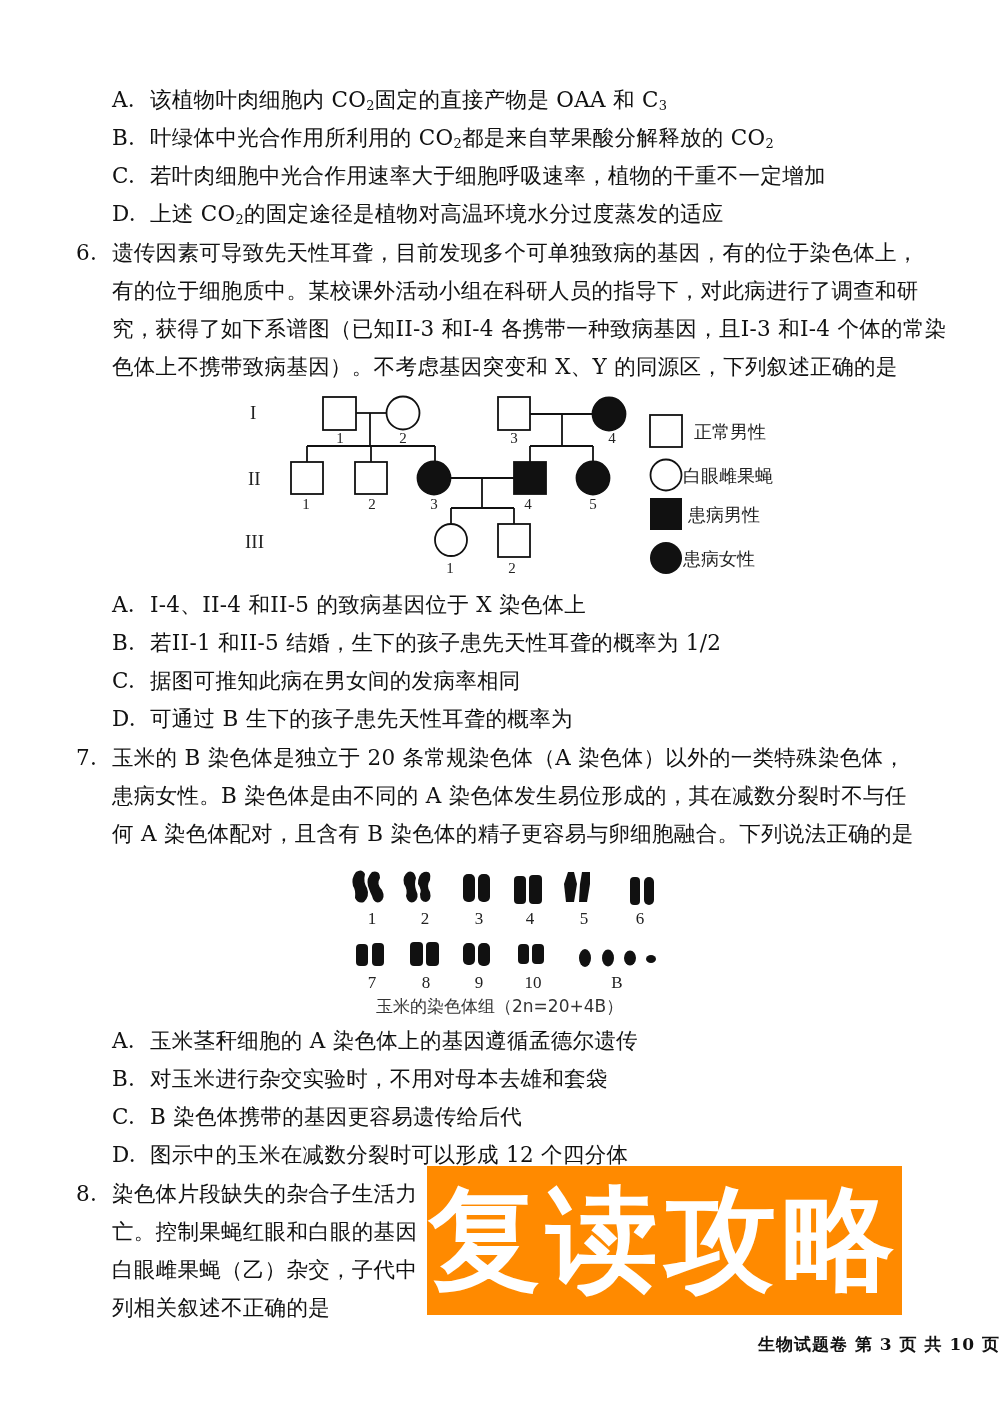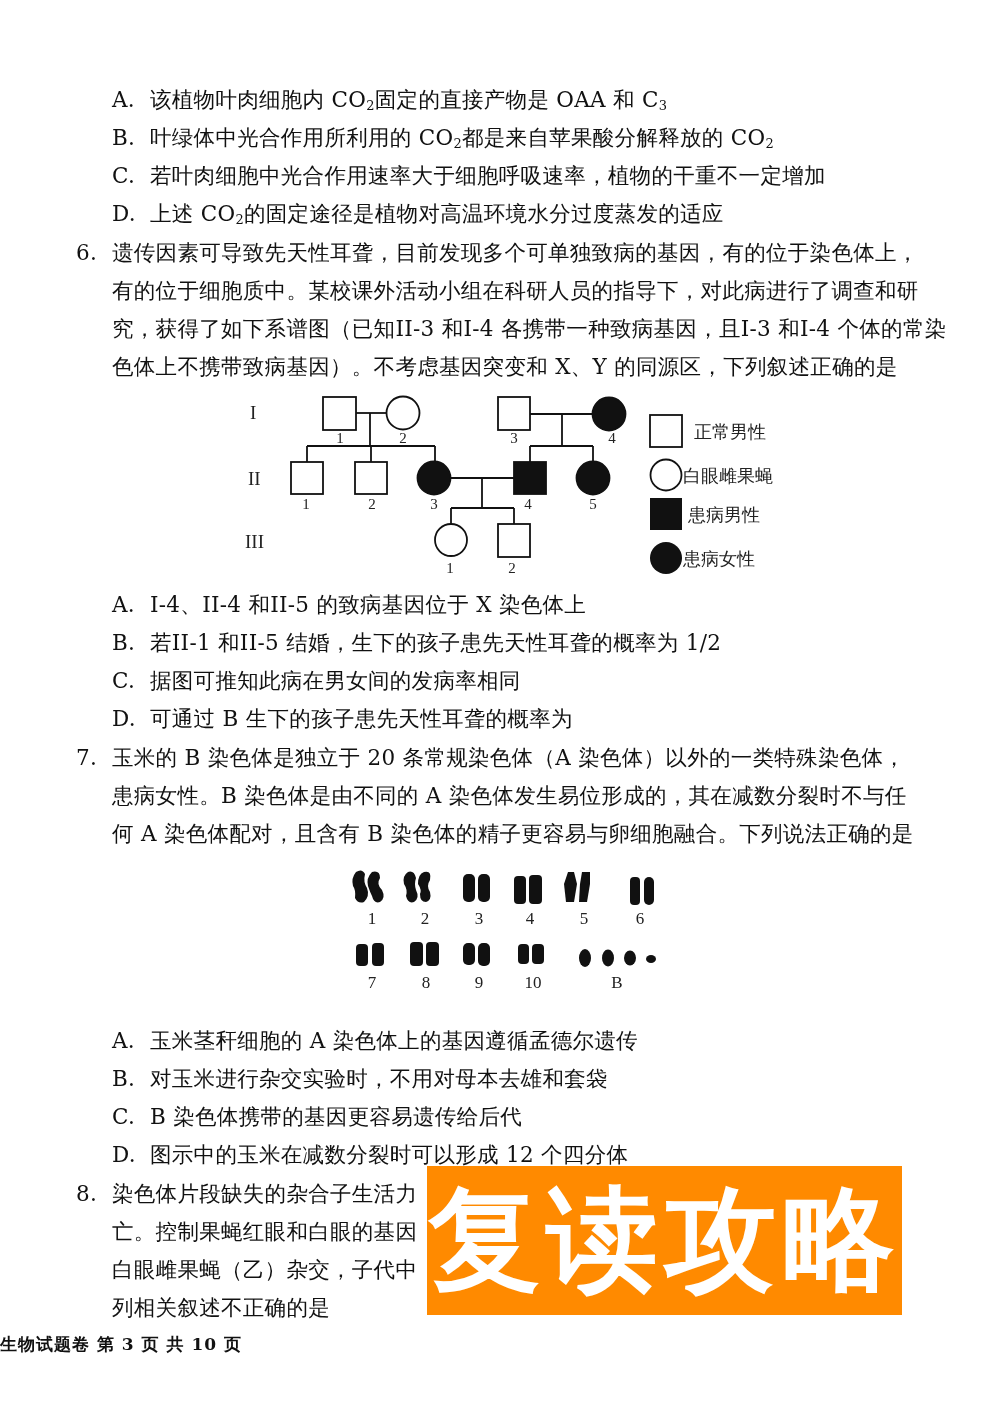--- a/index.html
+++ b/index.html
@@ -11,21 +11,21 @@
   sub { font-size:13px; vertical-align:-3px; line-height:0; }
   #pedigree { position:absolute; left:240px; top:385px; width:560px; height:200px; }
   #pedigree text { font-family:"Liberation Serif","DejaVu Serif",serif; }
   .legend-item { position:absolute; font-size:18px; line-height:24px; }
   .legend-label { position:absolute; left:45px; top:6px; white-space:nowrap; font-family:"DejaVu Sans","Liberation Sans",sans-serif; color:#222; }
   #karyotype { position:absolute; left:330px; top:860px; width:360px; height:165px; }
   .caption { position:absolute; font-size:17px; font-family:"DejaVu Sans","Liberation Sans",sans-serif; color:#333; white-space:nowrap; }
   #watermark { position:absolute; left:427px; top:1166px; width:475px; height:149px;
                background:#ff8a00; color:#fff; display:flex; align-items:center; justify-content:center;
                font-family:"DejaVu Sans","Liberation Sans",sans-serif; font-weight:bold; font-size:112px; letter-spacing:6px; }
-  #footer { position:absolute; left:0; width:1000px; top:1333px; text-align:left; font-size:17px; font-weight:bold; letter-spacing:1px; }
+  #footer { position:absolute; left:0; width:1000px; top:1333px; text-align:right; font-size:17px; font-weight:bold; letter-spacing:1px; }
 </style>
 </head>
 <body>
 
 <div>
   <div class="line" style="left:112px;top:85px">
     <span class="opt-label">A.</span><span>该植物叶肉细胞内 CO</span><sub>2</sub><span>固定的直接产物是 OAA 和 C</span><sub>3</sub>
   </div>
   <div class="line" style="left:112px;top:123px">
     <span class="opt-label">B.</span><span>叶绿体中光合作用所利用的 CO</span><sub>2</sub><span>都是来自苹果酸分解释放的 CO</span><sub>2</sub>
@@ -211,20 +211,21 @@
         <text x="200" y="64">4</text>
         <text x="254" y="64">5</text>
         <text x="310" y="64">6</text>
         <text x="42" y="128">7</text>
         <text x="96" y="128">8</text>
         <text x="149" y="128">9</text>
         <text x="203" y="128">10</text>
         <text x="287" y="128">B</text>
       </g>
     </svg>
+    <div class="caption" style="left:46px;top:135px">玉米的染色体组（2n=20+4B）</div>
   </div>
 
   <div class="line" style="left:112px;top:1026px">
     <span class="opt-label">A.</span><span>玉米茎秆细胞的 A 染色体上的基因遵循孟德尔遗传</span>
   </div>
   <div class="line" style="left:112px;top:1064px">
     <span class="opt-label">B.</span><span>对玉米进行杂交实验时，不用对母本去雄和套袋</span>
   </div>
   <div class="line" style="left:112px;top:1102px">
     <span class="opt-label">C.</span><span>B 染色体携带的基因更容易遗传给后代</span>

